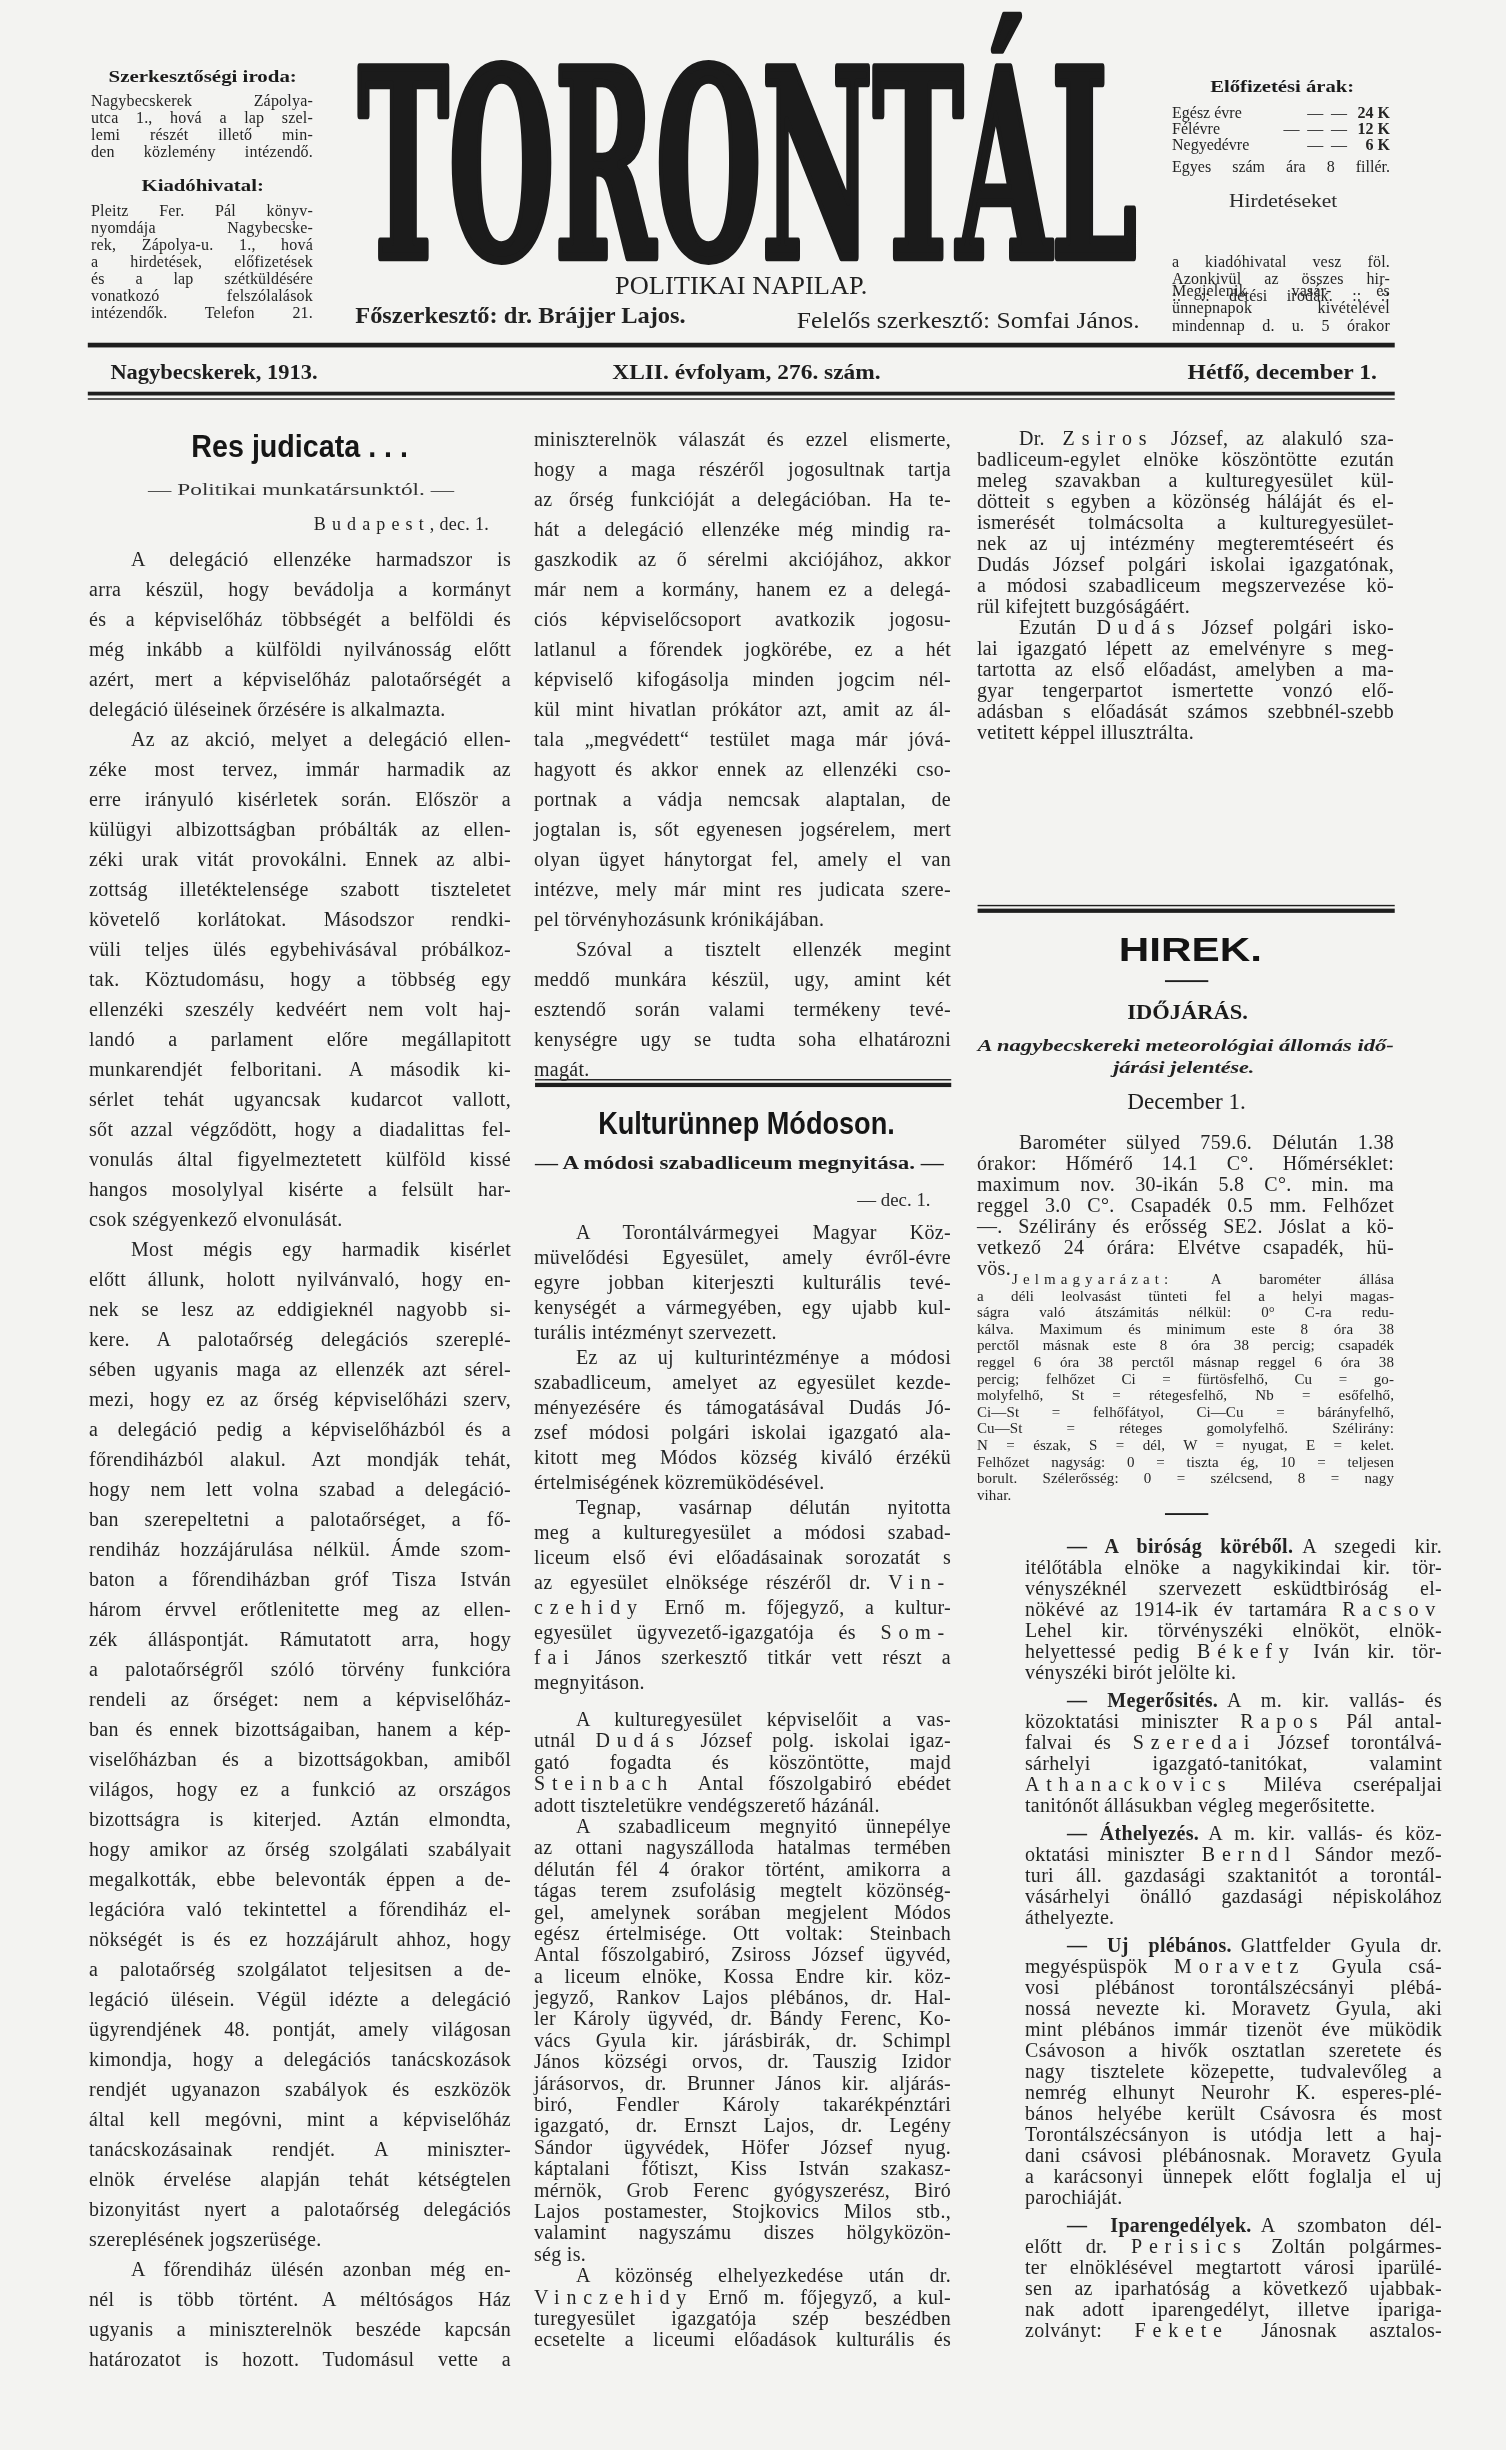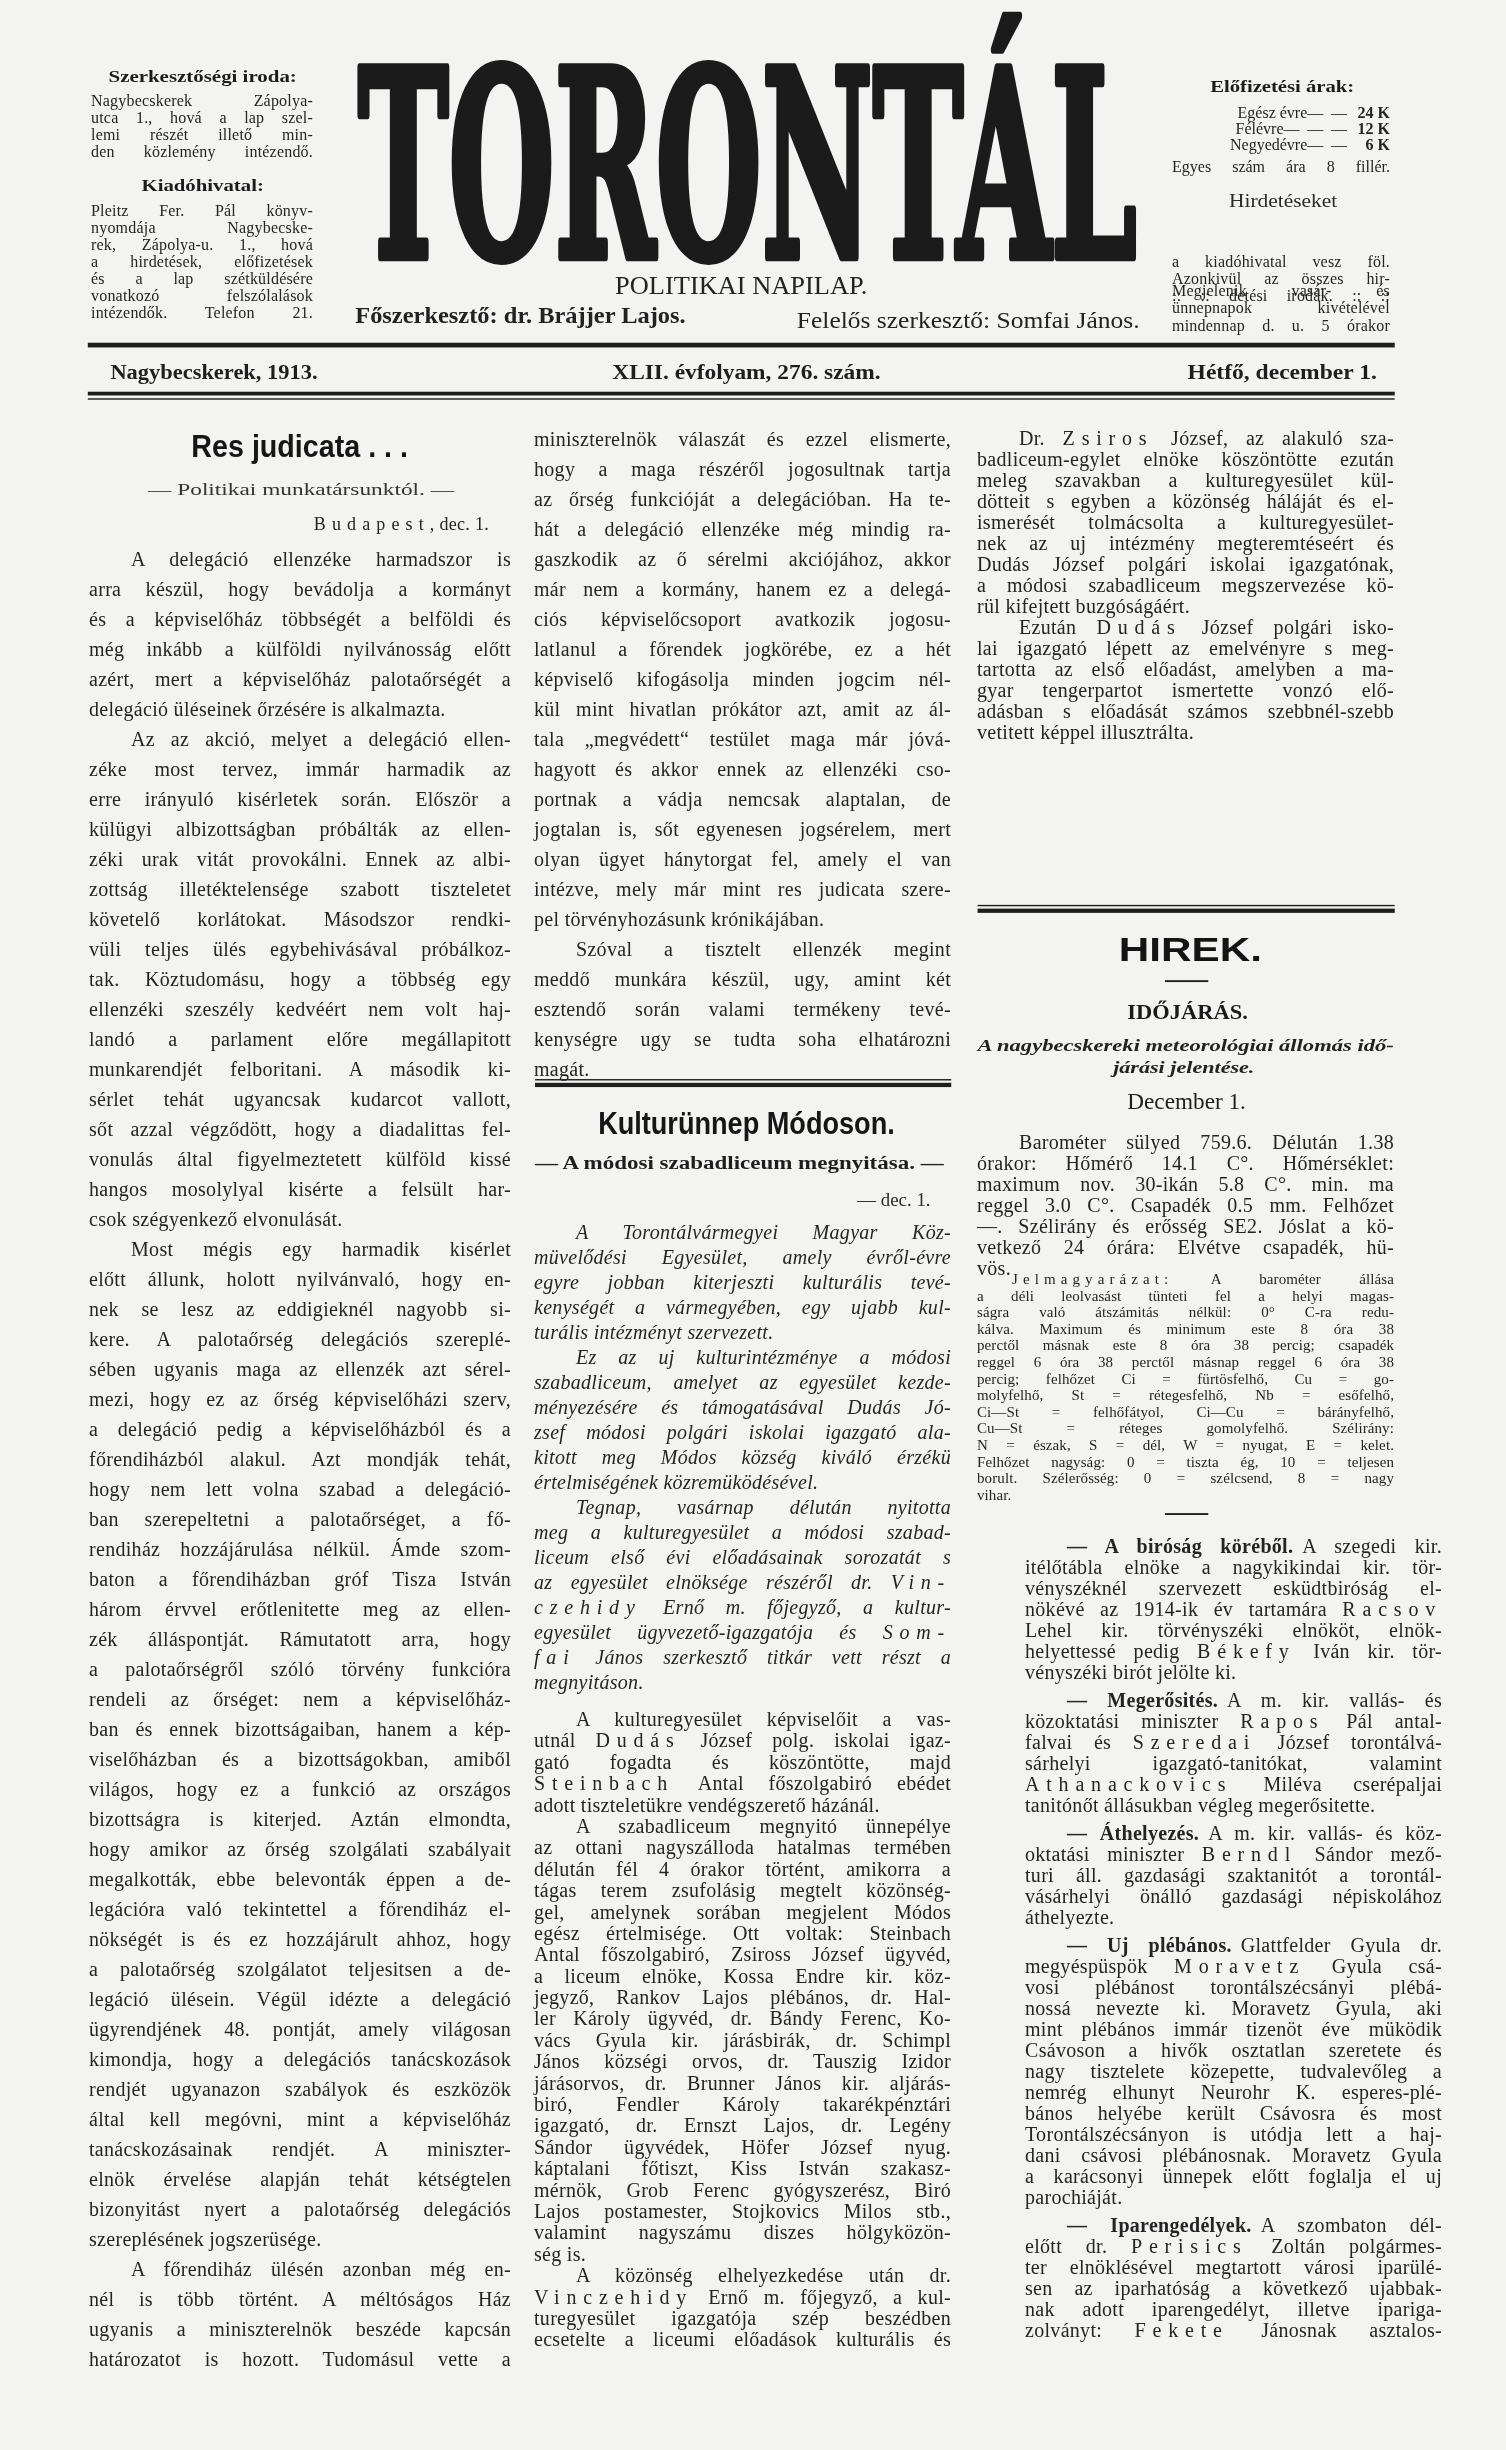--- a/index.html
+++ b/index.html
@@ -27,26 +27,26 @@
   .blk .ln{height:var(--lh);line-height:var(--lh);white-space:nowrap;text-align:justify;text-align-last:justify;}
   .blk .ln.first{text-indent:42px;}
   .blk .ln.end{text-align-last:left;}
   .sp{letter-spacing:0.34em;}
   .lead{font-weight:bold;margin-right:0.45em;}
   .small{font-size:16px;letter-spacing:0.2px;}
   .legend{font-size:15px;letter-spacing:0.1px;}
   .legend .ln.first{text-indent:35px;}
   .rline .ln{text-align:left;text-align-last:right;}
   .news .para + .para{margin-top:7px;}
-  .kultur2 .para:nth-child(-n+3) .ln{height:25px;line-height:25px;font-style:italic;}
+  .kultur2 .para:nth-child(-n+3) .ln{height:25px;line-height:25px;}
   .kultur2 .para:nth-child(4){margin-top:14px;}
 
   .prices{font-size:16px;}
   .prow{display:flex;height:16px;line-height:16px;white-space:nowrap;}
-  .pl{flex:1;text-align:right;}
+  .pl{flex:1;}
   .pd{text-align:right;letter-spacing:1.9px;}
   .pp{width:41px;text-align:right;font-weight:bold;}
   .ln1{white-space:nowrap;text-align:justify;text-align-last:justify;}
 </style>
 </head>
 <body>
 
 <div id="page">
 
   <svg class="overlay" width="1507" height="2450" viewBox="0 0 1600 2602">

